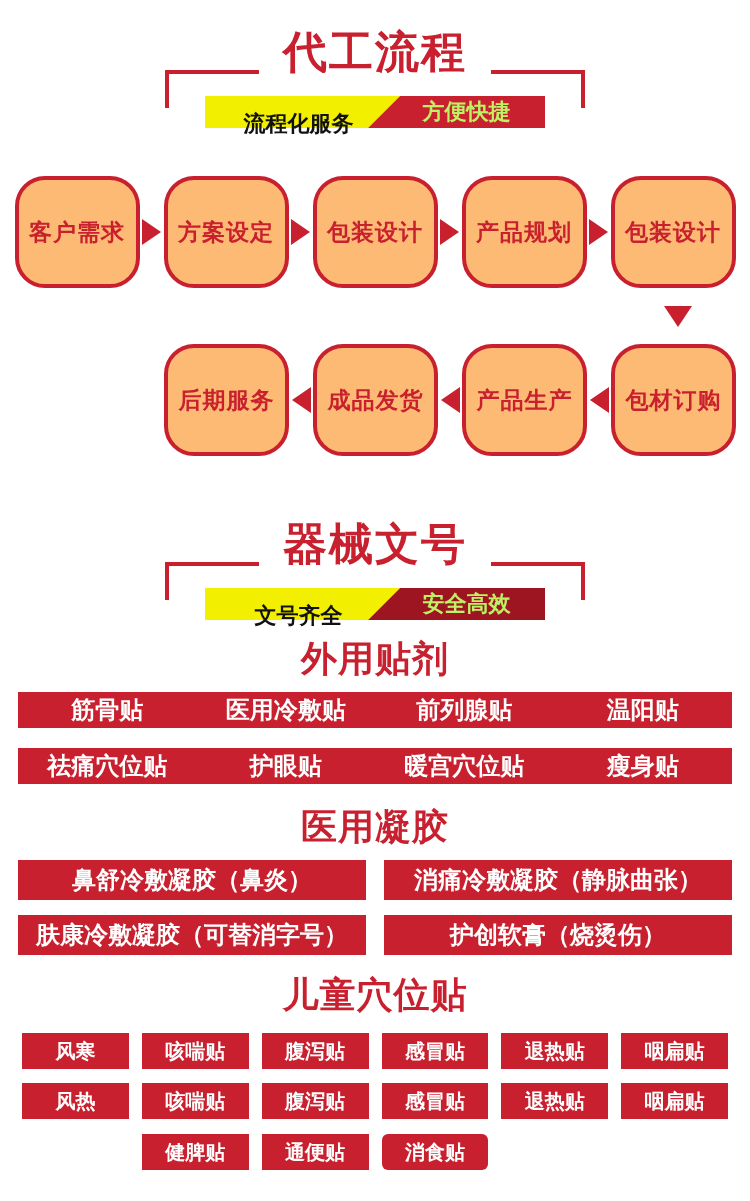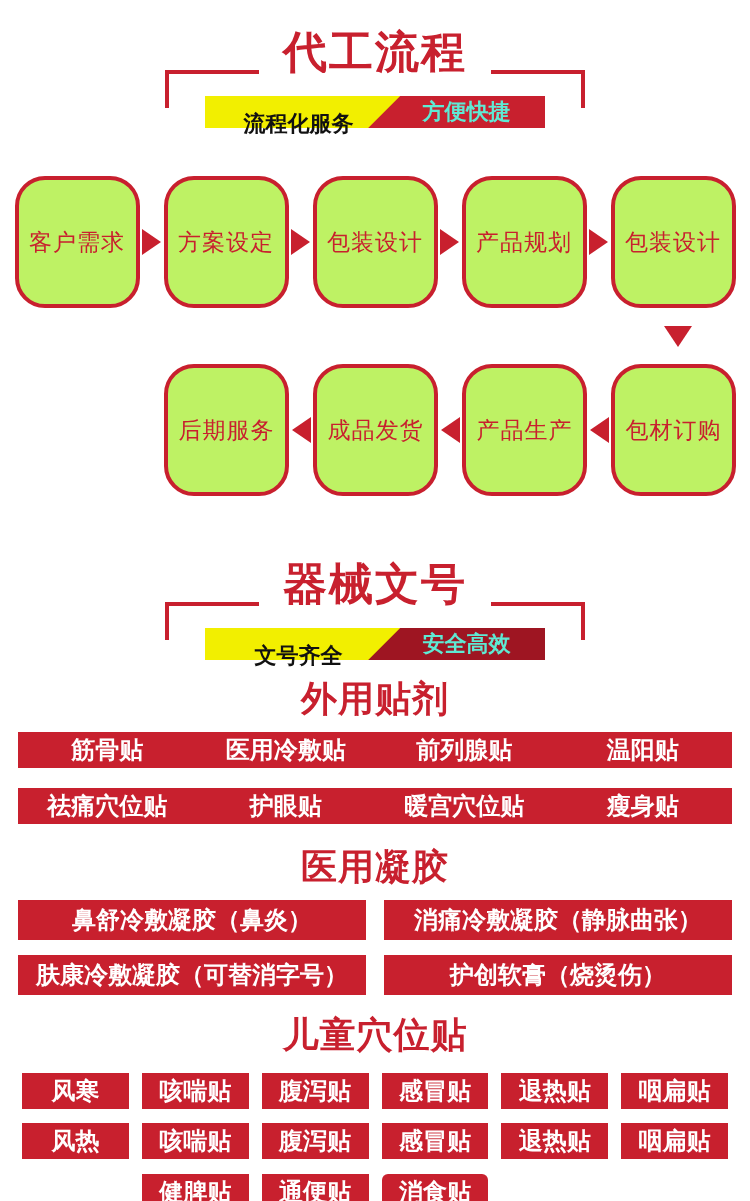--- a/index.html
+++ b/index.html
@@ -19,30 +19,30 @@
              background:#fff;color:var(--red);font-size:44px;line-height:48px;
              font-weight:bold;letter-spacing:2px;}
   .banner{position:absolute;z-index:3;left:40px;top:68px;width:340px;height:32px;
           background:var(--yellow);}
   .banner-left{position:absolute;left:0;top:12px;width:55%;height:100%;
                display:flex;align-items:center;justify-content:center;
                color:#111;font-size:22px;font-weight:bold;}
   .banner-right{position:absolute;right:0;top:0;width:52%;height:100%;
                 background:var(--red);clip-path:polygon(32px 0,100% 0,100% 100%,0 100%);
                 display:flex;align-items:center;justify-content:center;padding-left:20px;
-                color:#5eead4;font-size:22px;font-weight:bold;}
+                color:#bef264;font-size:22px;font-weight:bold;}
   .banner-right.maroon{background:var(--maroon);}
 
   
   .flow-row{display:flex;align-items:center;}
   .flow-row.row1{justify-content:center;margin-top:48px;}
   .flow-row.row2{justify-content:flex-end;padding-right:14px;}
-  .flow-box{width:125px;height:132px;border:4px solid var(--red);border-radius:30px;
-            background:#bef264;display:flex;align-items:center;justify-content:center;
-            color:var(--red);font-size:23px;font-weight:normal;letter-spacing:1px;flex:0 0 auto;}
+  .flow-box{width:125px;height:112px;border:4px solid var(--red);border-radius:30px;
+            background:#fdba74;display:flex;align-items:center;justify-content:center;
+            color:var(--red);font-size:23px;font-weight:bold;letter-spacing:1px;flex:0 0 auto;}
   .arrow-cell{width:24px;display:flex;align-items:center;justify-content:center;flex:0 0 auto;}
   .tri{width:0;height:0;display:block;}
   .tri-right{border-left:19px solid var(--red);border-top:13px solid transparent;border-bottom:13px solid transparent;}
   .tri-left{border-right:19px solid var(--red);border-top:13px solid transparent;border-bottom:13px solid transparent;}
   .down-row{position:relative;height:56px;}
   .tri-down{position:absolute;right:58px;top:18px;width:0;height:0;
             border-top:21px solid var(--red);border-left:14px solid transparent;border-right:14px solid transparent;}
 
   
   .sec-header.second{margin-top:64px;}
@@ -58,21 +58,21 @@
   .patch-row{margin-top:20px;}
   .patch-row.first{margin-top:16px;}
   .patch-row .tag{width:194px;height:36px;font-size:24px;}
   .gel-row{margin-top:15px;}
   .gel-row.first{margin-top:16px;text-align:center;}
   .gel-row .tag{width:348px;height:40px;font-size:24px;}
 
   .kids-grid{display:grid;grid-template-columns:repeat(6,1fr);gap:0 13px;padding:0 22px;margin-top:14px;}
   .kids-grid.first{margin-top:21px;}
   .kids-grid.last{margin-top:15px;}
-  .kids-grid .tag{height:36px;font-size:24px;}
+  .kids-grid .tag{height:36px;font-size:20px;}
   .c2{grid-column:2;} .c3{grid-column:3;} .c4{grid-column:4;border-radius:6px;}
 </style>
 </head>
 <body>
 
 <div class="page">
 
   <header class="sec-header">
     <div class="bracket"></div>
     <h1 class="sec-title">代工流程</h1>

